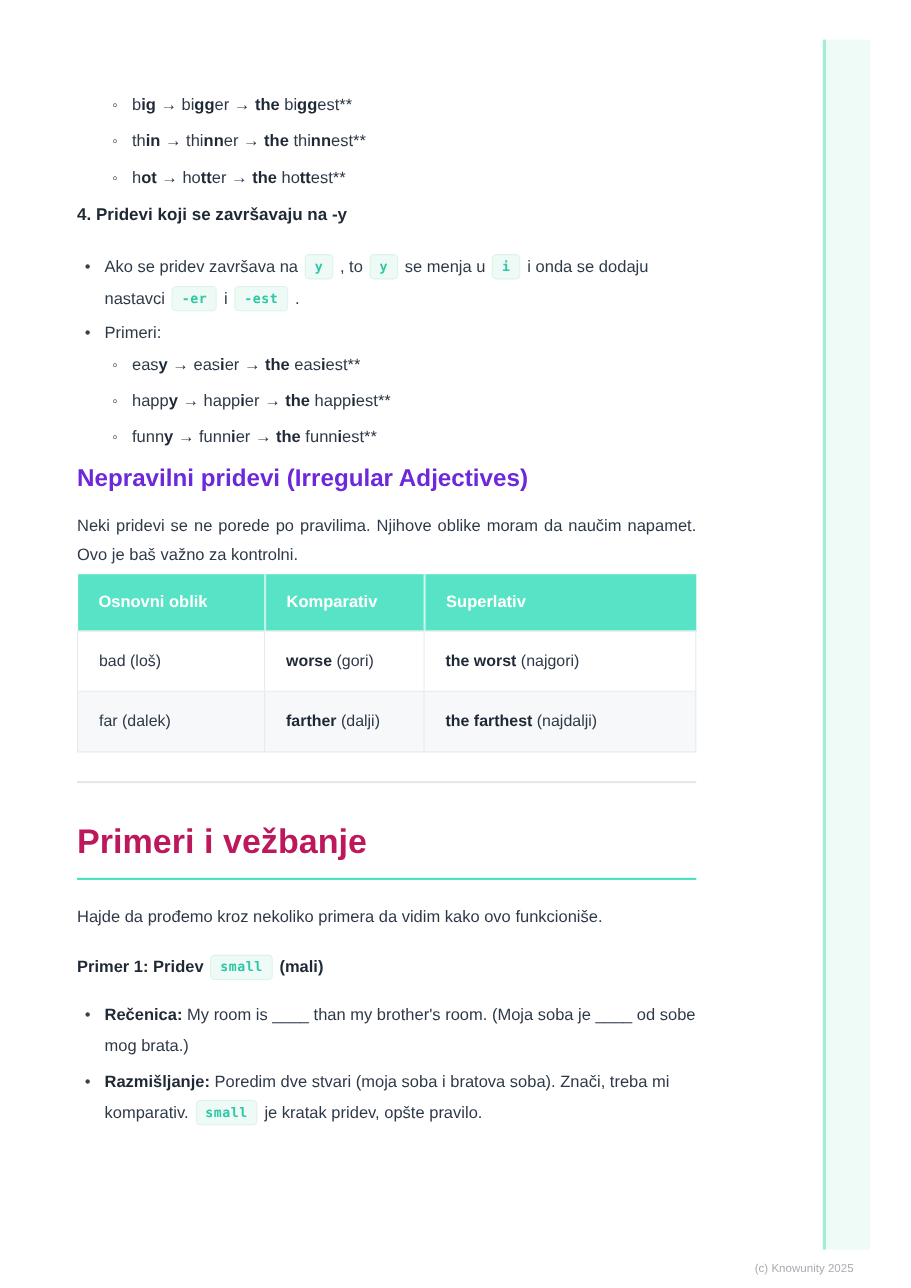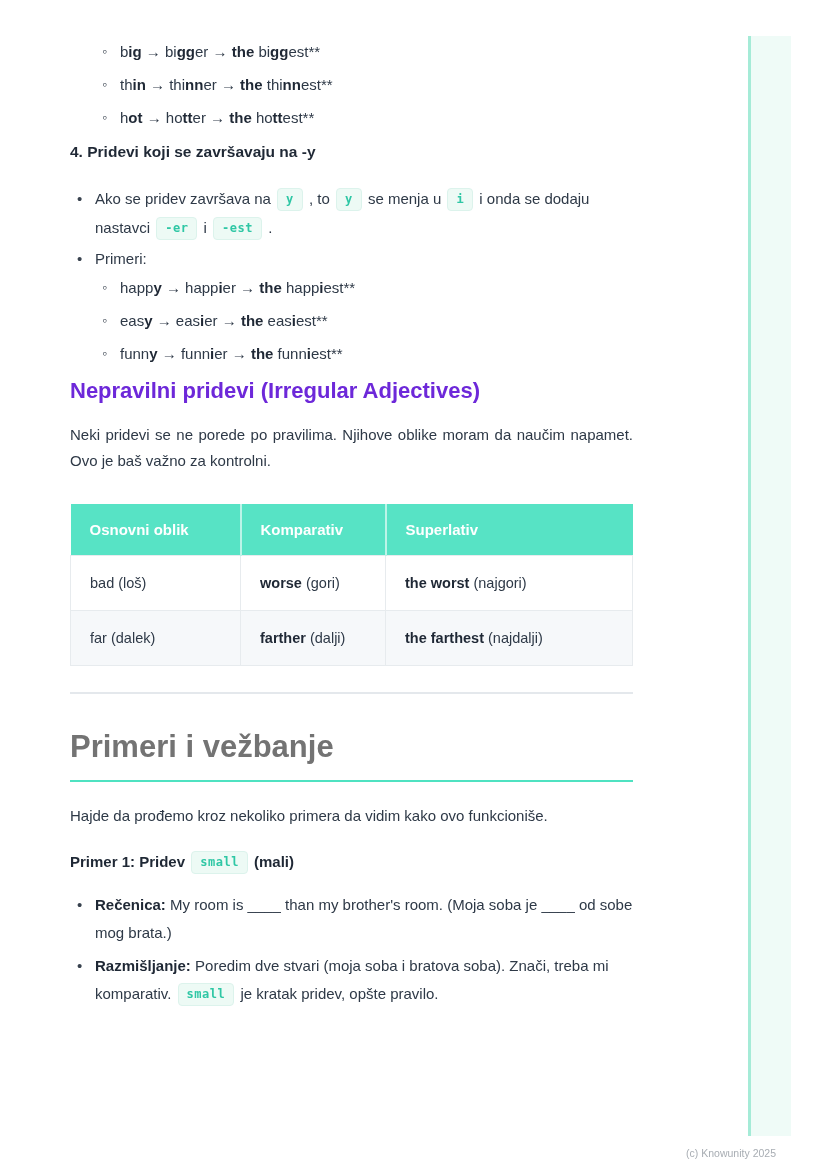--- a/index.html
+++ b/index.html
@@ -11,53 +11,53 @@
   .content { position:absolute; left:70px; top:0; width:563px; font-size:15px; }
 
   
   .blist { list-style:none; margin:0; padding:0; }
   .blist li { position:relative; }
   .circ > li { padding-left:50px; }
   .circ > li::before { content:"◦"; position:absolute; left:32px; top:0; font-size:14px; color:#38424e; }
   .disc > li { padding-left:25px; }
   .disc > li::before { content:"•"; position:absolute; left:7px; top:0; color:#38424e; }
 
-  .top-list { padding-top:41px; }
+  .top-list { padding-top:41px;margin-top:44px; }
   .top-list > li { line-height:21px; margin-bottom:12px; }
 
   .h4 { margin:14px 0 0; font-size:15.5px; line-height:20px; font-weight:bold; color:#1f2835; }
 
   .rule-list { margin-top:22px; }
   .rule-list > li.rule { line-height:29px; margin-bottom:6px; }
   .rule-list > li.primeri { line-height:21px; }
   .sub { margin-top:8px; }
   .sub > li { line-height:21px; margin-bottom:12px; }
   .sub > li::before { left:7px; }
   .sub > li { padding-left:25px; }
 
   .h2 { margin:8px 0 0; font-size:22px; line-height:30px; font-weight:bold; color:#6d28d9; }
   .just { margin:16px 0 0; line-height:26px; text-align:justify; }
 
-  table.irr { margin-top:30px; width:563px; border-collapse:collapse; }
+  table.irr { margin-top:4px; width:563px; border-collapse:collapse; }
   table.irr thead th {
     background:#57e3c5; color:#ffffff; font-weight:bold; text-align:left;
     font-size:15px; padding:17px 19px; border-right:2px solid rgba(255,255,255,0.6);
   }
   table.irr thead th:last-child { border-right:none; }
   table.irr thead th:nth-child(1) { width:170px; }
   table.irr thead th:nth-child(2) { width:145px; }
   table.irr tbody td {
     padding:17px 19px; font-size:14.5px; border:1px solid #e7ebee; background:#fff; line-height:20px;
   }
   table.irr tbody tr:nth-child(2) td { background:#f6f8fa; }
 
   hr.div { border:none; border-top:2px solid #e4e8ec; margin:26px 0 0; }
 
   .h1 {
-    margin:34px 0 0; font-size:31px; line-height:38px; font-weight:bold; color:#737373;
+    margin:34px 0 0; font-size:31px; line-height:38px; font-weight:bold; color:#be185d;
     padding-bottom:14px; border-bottom:2px solid #4fe2c1;
   }
   .intro { margin:21px 0 0; line-height:26px; }
   .example-title { margin:20px 0 0; line-height:26px; font-weight:bold; color:#1f2835; }
 
   .practice-list { margin-top:16px; }
   .practice-list > li { line-height:28px; margin-bottom:5px; }
 
   strong { font-weight:bold; color:#1f2835; }
 
@@ -85,22 +85,22 @@
       <li><span>h</span><strong>ot</strong><span> → ho</span><strong>tt</strong><span>er → </span><strong>the</strong><span> ho</span><strong>tt</strong><span>est**</span></li>
     </ul>
 
     <h4 class="h4">4. Pridevi koji se završavaju na -y</h4>
 
     <ul class="blist disc rule-list">
       <li class="rule"><span>Ako se pridev završava na </span><code class="chip">y</code><span> , to </span><code class="chip">y</code><span> se menja u </span><code class="chip">i</code><span> i onda se dodaju nastavci </span><code class="chip">-er</code><span> i </span><code class="chip">-est</code><span> .</span></li>
       <li class="primeri">
         <span>Primeri:</span>
         <ul class="blist circ sub">
+          <li><span>eas</span><strong>y</strong><span> → eas</span><strong>i</strong><span>er → </span><strong>the</strong><span> eas</span><strong>i</strong><span>est**</span></li>
           <li><span>happ</span><strong>y</strong><span> → happ</span><strong>i</strong><span>er → </span><strong>the</strong><span> happ</span><strong>i</strong><span>est**</span></li>
-          <li><span>eas</span><strong>y</strong><span> → eas</span><strong>i</strong><span>er → </span><strong>the</strong><span> eas</span><strong>i</strong><span>est**</span></li>
           <li><span>funn</span><strong>y</strong><span> → funn</span><strong>i</strong><span>er → </span><strong>the</strong><span> funn</span><strong>i</strong><span>est**</span></li>
         </ul>
       </li>
     </ul>
 
     <h2 class="h2">Nepravilni pridevi (Irregular Adjectives)</h2>
     <p class="just">Neki pridevi se ne porede po pravilima. Njihove oblike moram da naučim napamet. Ovo je baš važno za kontrolni.</p>
 
     <table class="irr">
       <thead>

